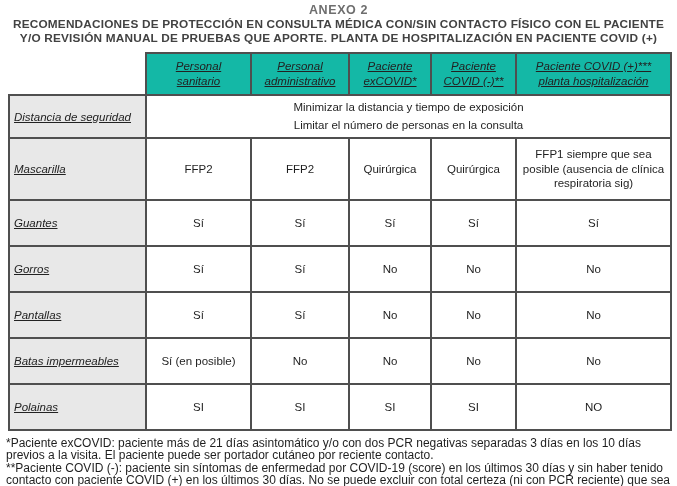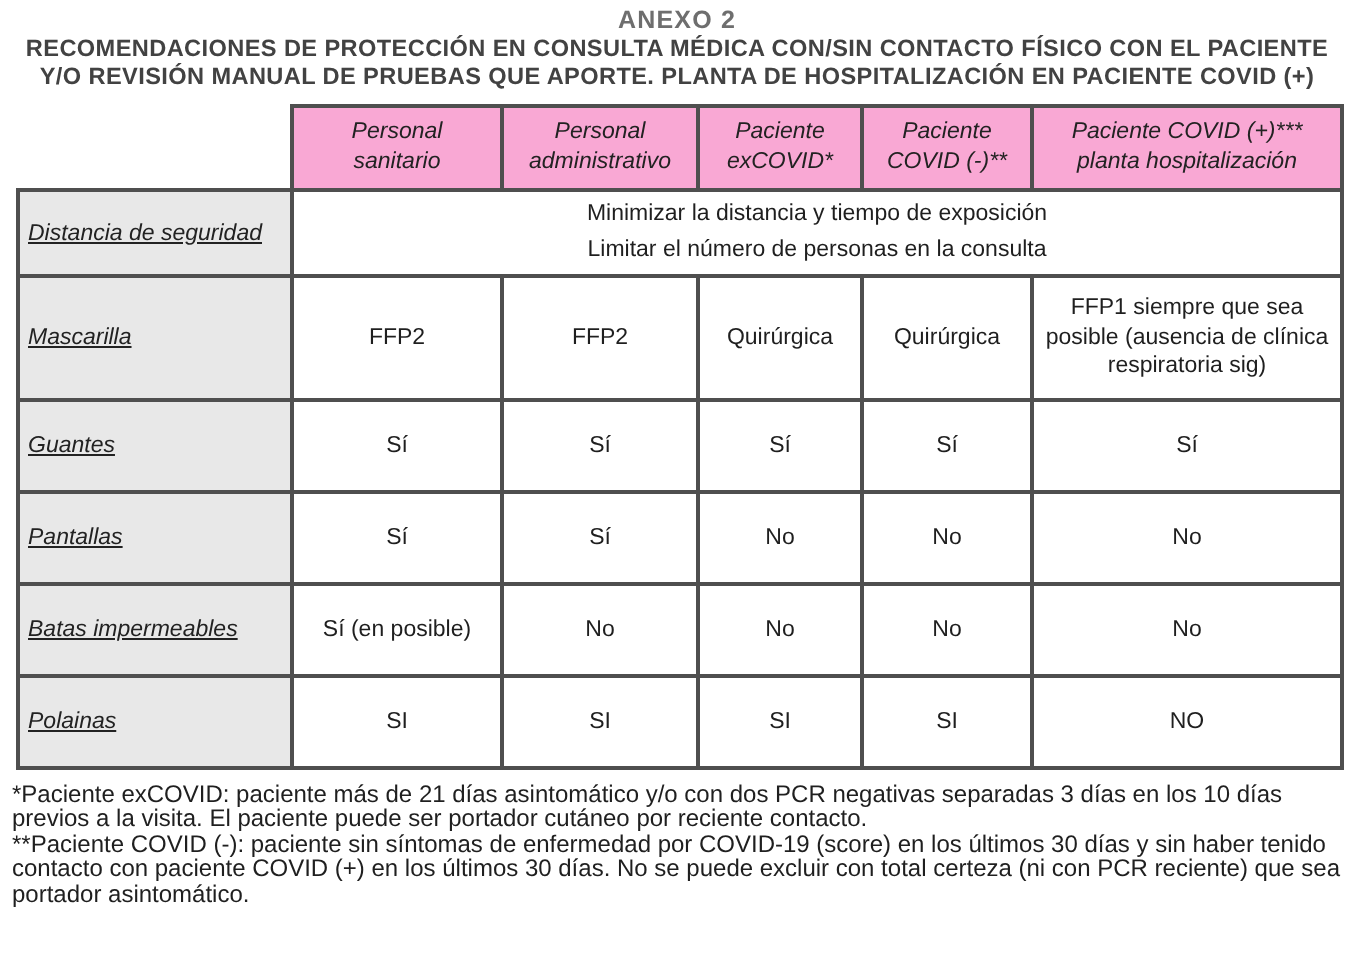--- a/index.html
+++ b/index.html
@@ -46,27 +46,28 @@
     font-size: 11.5px;
     padding: 2px 4px;
     vertical-align: middle;
     overflow: hidden;
   }
   .corner {
     border: none !important;
     background: #ffffff;
   }
   th.colhead {
-    background: #f9a8d4;
+    background: #14b8a6;
     font-style: italic;
     font-weight: normal;
     text-align: center;
     white-space: pre-line;
     line-height: 1.3;
     color: #222222;
+    text-decoration: underline;
   }
   td.rowlabel {
     background: #e8e8e8;
     font-style: italic;
     text-align: left;
     padding-left: 7px;
     color: #222222;
     text-decoration: underline;
   }
   td.datacell {
@@ -146,20 +147,28 @@
 
     <tr class="r-short">
       <td class="rowlabel">Guantes</td>
       <td class="datacell">Sí</td>
       <td class="datacell">Sí</td>
       <td class="datacell">Sí</td>
       <td class="datacell">Sí</td>
       <td class="datacell">Sí</td>
     </tr>
 
+    <tr class="r-short">
+      <td class="rowlabel">Gorros</td>
+      <td class="datacell">Sí</td>
+      <td class="datacell">Sí</td>
+      <td class="datacell">No</td>
+      <td class="datacell">No</td>
+      <td class="datacell">No</td>
+    </tr>
 
     <tr class="r-short">
       <td class="rowlabel">Pantallas</td>
       <td class="datacell">Sí</td>
       <td class="datacell">Sí</td>
       <td class="datacell">No</td>
       <td class="datacell">No</td>
       <td class="datacell">No</td>
     </tr>
 

